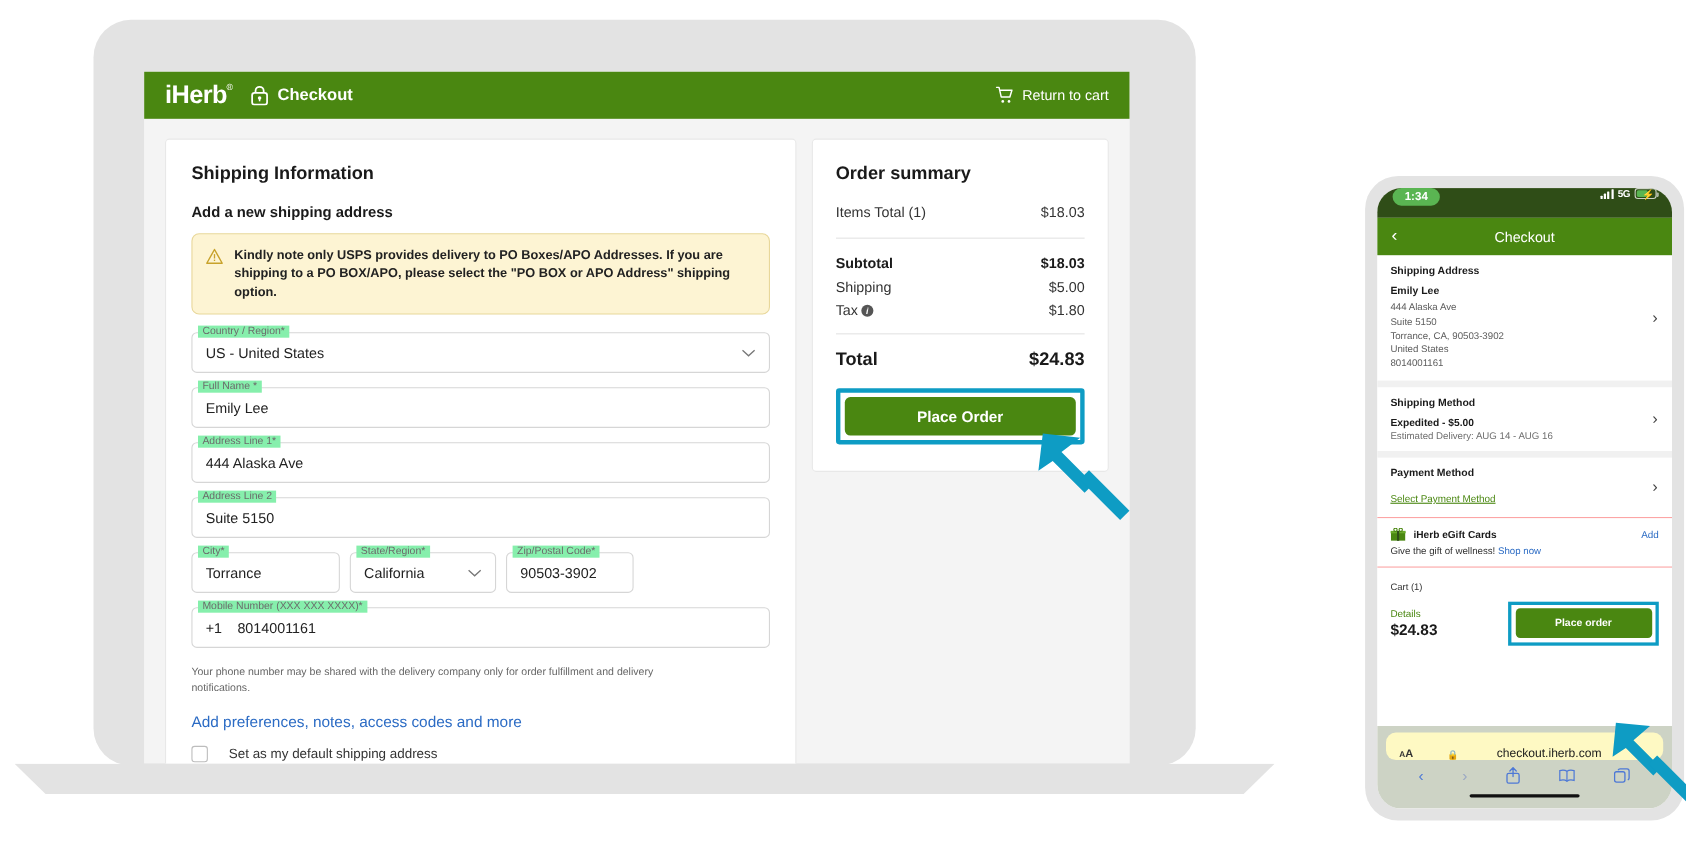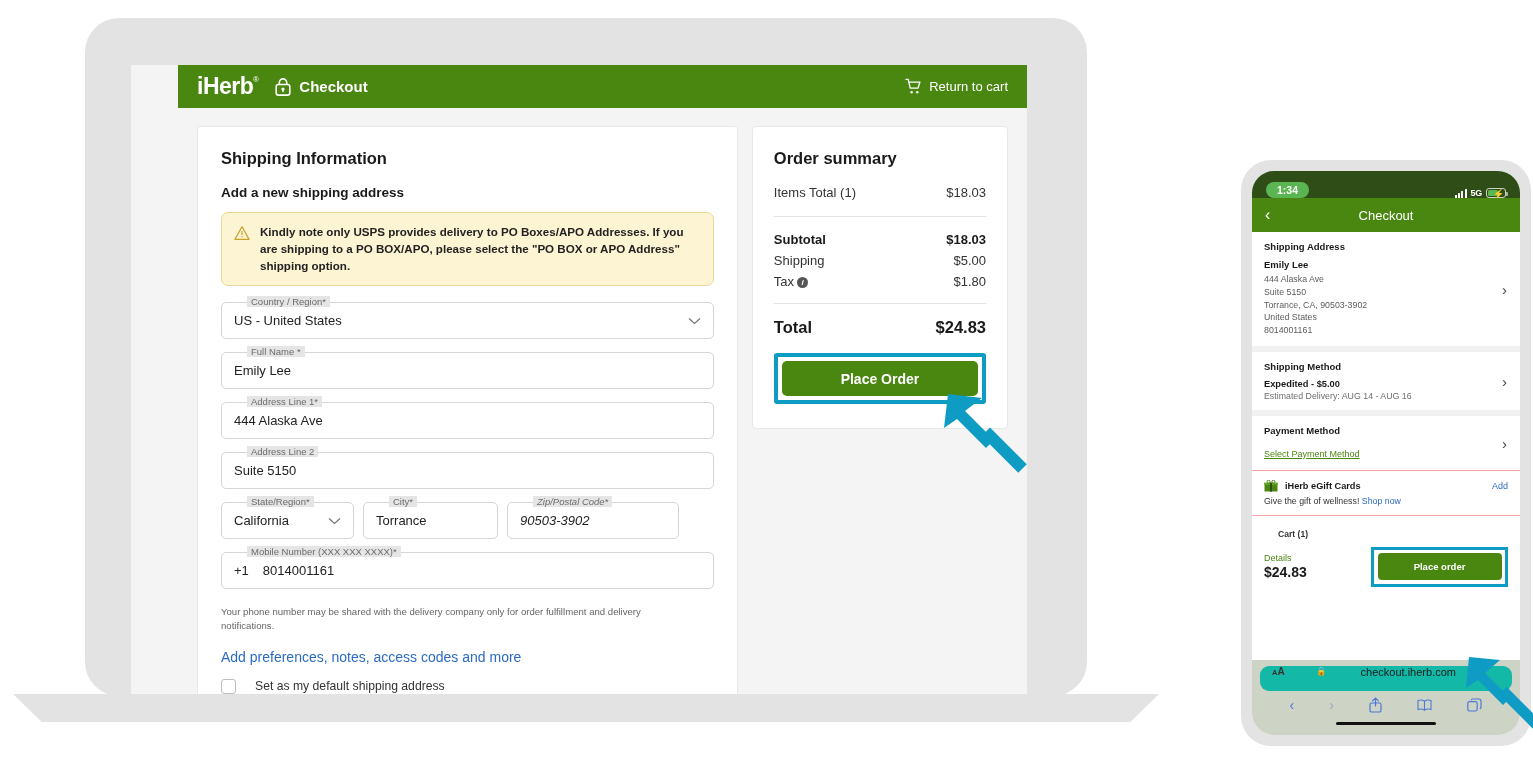--- a/index.html
+++ b/index.html
@@ -17,21 +17,21 @@
     position: absolute; left: 0; top: 0; width: 1002px; height: 678px;
     background: #e3e3e3; border-radius: 34px;
   }
   .laptop-base {
     position: absolute; left: -72px; top: 676px; width: 1146px; height: 28px;
     background: #e3e3e3; border-radius: 0 0 12px 12px;
     clip-path: polygon(0 0, 100% 0, 97.5% 100%, 2.5% 100%);
   }
   .laptop-screen {
     position: absolute; left: 46px; top: 47px; width: 896px; height: 629px;
-    background: #f4f4f4; overflow: hidden; padding-left: 47px;
+    background: #f4f4f4; overflow: hidden;
   }
 
   
   .site-header {
     height: 43px; background: #4a8711;
     display: flex; align-items: center; padding: 0 19px;
     color: #fff;
   }
   .logo {
     font-size: 23px; font-weight: bold; letter-spacing: -0.5px;
@@ -68,31 +68,31 @@
   .notice-text { font-size: 11.6px; line-height: 1.47; color: #222; font-weight: bold; }
 
   
   .field { position: relative; margin-bottom: 13px; }
   .field-box {
     border: 1px solid #d6d6d6; border-radius: 5px; height: 37px;
     background: #fff; display: flex; align-items: center;
     padding: 0 12px; position: relative;
   }
   .field-label {
-    position: absolute; left: 26px; top: -6px; background: #e5e5e5;
+    position: absolute; left: 6px; top: -6px; background: #86efac;
     padding: 0 4px; font-size: 9.5px; color: #6b6b6b; z-index: 2;
     white-space: nowrap;
   }
   .field-value { font-size: 13px; color: #222; }
   .chev { margin-left: auto; width: 13px; height: 8px; }
   .row3 { display: flex; gap: 9px; }
   .row3 .field { margin-bottom: 13px; }
   .f-city { width: 135px; }
   .f-state { width: 133px; }
-  .f-zip { width: 172px; font-style: italic; }
+  .f-zip { width: 116px; }
   .phone-prefix { font-size: 13px; color: #222; margin-right: 14px; }
 
   .helper {
     font-size: 9.6px; color: #666; line-height: 1.5;
     margin-top: 16px; margin-bottom: 14px; max-width: 450px;
   }
   .link-blue { color: #2b6bc4; font-size: 14px; display: inline-block; margin-bottom: 14px; }
   .checkbox-row { display: flex; align-items: center; gap: 19px; margin-bottom: 20px; }
   .cbox { width: 15px; height: 15px; border: 1px solid #bdbdbd; border-radius: 3px; background: #fff; }
   .cbox-label { font-size: 12.2px; color: #333; }
@@ -122,21 +122,21 @@
   #phone { position: absolute; left: 1241px; top: 160px; width: 290px; height: 586px; }
   .phone-body {
     position: absolute; inset: 0; background: #e3e3e3; border-radius: 30px;
   }
   .phone-screen {
     position: absolute; left: 11px; top: 11px; width: 268px; height: 564px;
     background: #fff; border-radius: 22px; overflow: hidden;
     display: flex; flex-direction: column;
   }
   .status-bar {
-    height: 27px; background: #2f4d17; display: flex; align-items: flex-end;
+    height: 27px; background: #2f4d17; display: flex; align-items: flex-start;
     padding: 0 14px; color: #fff;
   }
   .time-pill {
     background: #5ab552; color: #fff; font-size: 10.5px; font-weight: bold;
     border-radius: 10px; padding: 2px 11px;
   }
   .status-right { margin-left: auto; display: flex; align-items: center; gap: 4px; }
   .sig-bars { display: flex; align-items: flex-end; gap: 1.3px; height: 9px; }
   .sig-bars i { width: 2px; background: #fff; display: block; border-radius: 0.5px; }
   .net-txt { font-size: 9px; font-weight: bold; letter-spacing: -0.3px; }
@@ -161,33 +161,33 @@
   .ph-strong { font-size: 9.3px; font-weight: bold; color: #1a1a1a; }
   .ph-sub { font-size: 8.8px; color: #6e6e6e; margin-top: 2px; }
   .ph-link-green { font-size: 9px; color: #4a8711; text-decoration: underline; }
   .gift-row { display: flex; align-items: center; gap: 7px; }
   .gift-ico { width: 14px; height: 12px; }
   .gift-txt { font-size: 9.2px; font-weight: bold; color: #1a1a1a; }
   .add-link { margin-left: auto; font-size: 9px; color: #2b6bc4; text-align: right; }
   .gift-sub { font-size: 8.8px; color: #333; margin-top: 4px; }
   .link-blue-sm { color: #2b6bc4; }
 
-  .cart-bar { padding: 7px 12px 4px 26px; font-weight: bold; }
+  .cart-bar { padding: 7px 12px 4px 12px; }
   .cart-lbl { font-size: 8.6px; color: #333; }
   .pay-row { display: flex; align-items: center; padding: 2px 12px 9px 12px; }
   .details-col { display: flex; flex-direction: column; }
   .details-link { font-size: 9px; color: #4a8711; }
   .price-big { font-size: 14px; font-weight: bold; color: #1a1a1a; margin-top: 1px; }
   .place-hl-m { margin-left: auto; border: 3.5px solid #0e9cc4; padding: 3.5px; background: #fff; }
   .place-btn-m { width: 124px; height: 27px; font-size: 9.5px; border-radius: 4px; }
 
   .safari-bar { margin-top: auto; background: #cdd3c5; padding: 6px 8px 3px 8px; }
   .url-pill {
-    background: #14b8a6; border-radius: 9px; height: 25px;
-    display: flex; align-items: flex-start; justify-content: center; gap: 6px;
+    background: #fef9c3; border-radius: 9px; height: 25px;
+    display: flex; align-items: flex-end; justify-content: center; gap: 6px;
     position: relative;
   }
   .aa { position: absolute; left: 12px; font-size: 10px; color: #333; font-weight: bold; }
   .aa small { font-size: 7.5px; }
   .lock-sm { font-size: 8.5px; color: #444; }
   .url-txt { font-size: 11px; color: #1a1a1a; padding-left: 28px; }
   .safari-tools { display: flex; align-items: center; justify-content: space-around; padding: 6px 12px 4px 12px; color: #4e79d6; }
   .st-ico { font-size: 14px; }
   .st-ico.dim { color: #9aa8c4; }
   .home-ind { width: 100px; height: 3.5px; background: #111; border-radius: 2px; margin: 5px auto 7px auto; }
@@ -272,33 +272,33 @@
         
         <div class="field">
           <span class="field-label">Address Line 2</span>
           <div class="field-box">
             <span class="field-value">Suite 5150</span>
           </div>
         </div>
 
         
         <div class="row3">
+          <div class="field f-city">
+            <span class="field-label">City*</span>
+            <div class="field-box">
+              <span class="field-value">Torrance</span>
+            </div>
+          </div>
           <div class="field f-state">
             <span class="field-label">State/Region*</span>
             <div class="field-box">
               <span class="field-value">California</span>
               <svg class="chev" viewBox="0 0 13 8">
                   <path d="M1 1.5 6.5 6.5 12 1.5" fill="none" stroke="#777" stroke-width="1.2"></path>
                 </svg>
-            </div>
-          </div>
-          <div class="field f-city">
-            <span class="field-label">City*</span>
-            <div class="field-box">
-              <span class="field-value">Torrance</span>
             </div>
           </div>
           <div class="field f-zip">
             <span class="field-label">Zip/Postal Code*</span>
             <div class="field-box">
               <span class="field-value">90503-3902</span>
             </div>
           </div>
         </div>
 

